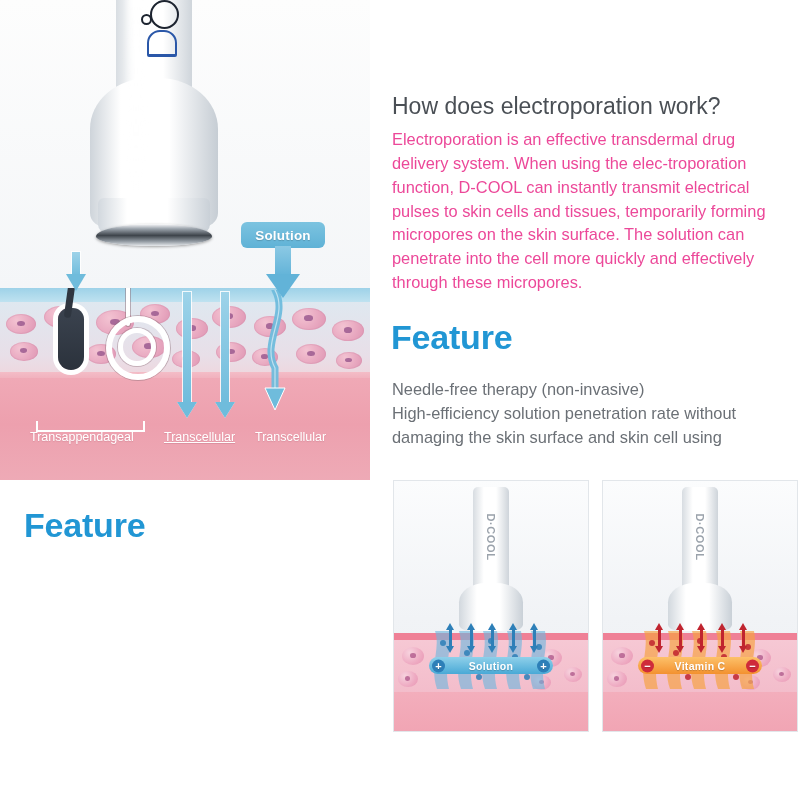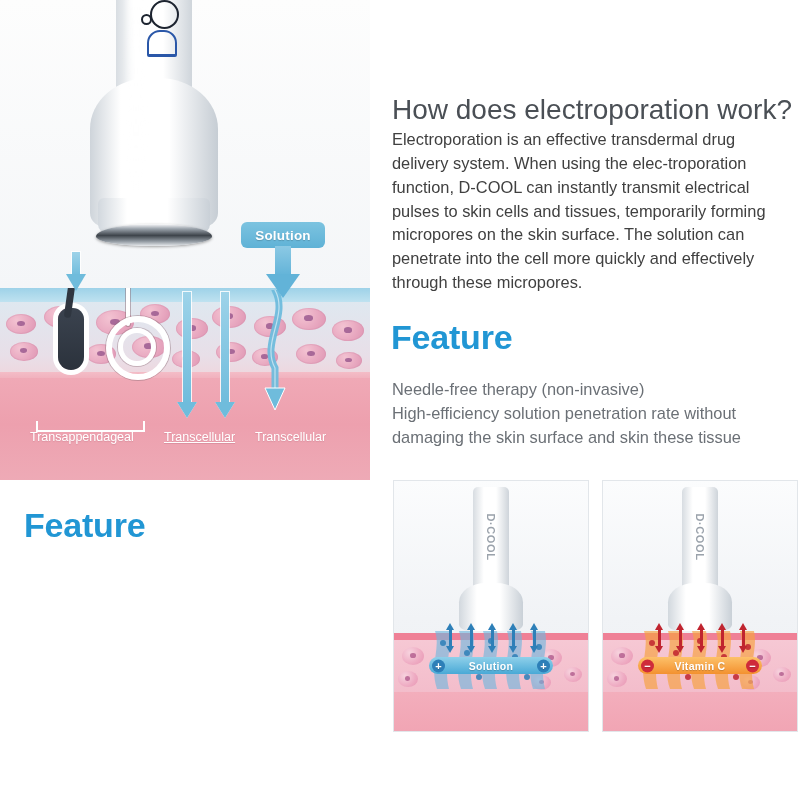--- a/index.html
+++ b/index.html
@@ -106,22 +106,22 @@
     border-top:17px solid #6fbcdc;}
 
   
   .route-label{position:absolute;color:#ffffff;font-size:12.5px;white-space:nowrap;
     text-shadow:0 1px 1px rgba(190,110,130,.35);}
   .bracket{position:absolute;border:2px solid #ffffff;border-top:none;height:9px;}
 
   
   .h-blue{color:#2196d4;font-weight:700;letter-spacing:-.2px;}
   #wp-title{position:absolute;left:391px;top:30px;font-size:38px;line-height:1;}
-  #wp-sub{position:absolute;left:392px;top:92px;font-size:28px;color:#4a4f55;line-height:1.25;}
-  #wp-body{position:absolute;left:392px;top:128px;width:390px;font-size:16.4px;color:#404040;
+  #wp-sub{position:absolute;left:392px;top:92px;font-size:23px;color:#4a4f55;line-height:1.25;}
+  #wp-body{position:absolute;left:392px;top:128px;width:390px;font-size:16.4px;color:#ec4899;
     line-height:1.455;}
   #feat1-title{position:absolute;left:391px;top:320px;font-size:34px;line-height:1;}
   #feat1-body{position:absolute;left:392px;top:378px;width:390px;font-size:16.4px;color:#6b7076;
     line-height:1.46;}
 
   
   #feat2-title{position:absolute;left:24px;top:508px;font-size:34px;line-height:1;}
   #feat2-body{position:absolute;left:25px;top:562px;width:350px;font-size:16.4px;color:#6b7076;
     line-height:1.465;}
 
@@ -263,21 +263,21 @@
     <div class="route-label" style="left:30px;top:430px;">Transappendageal</div>
     <div class="route-label" style="left:164px;top:430px;text-decoration:underline;">Transcellular</div>
     <div class="route-label" style="left:255px;top:430px;">Transcellular</div>
   </div>
 
   <div id="wp-sub">How does electroporation work?</div>
   <div id="wp-body">Electroporation is an effective transdermal drug delivery system. When using the elec-troporation function, D-COOL can instantly transmit electrical pulses to skin cells and tissues, temporarily forming micropores on the skin surface. The solution can penetrate into the cell more quickly and effectively through these micropores.</div>
 
   <div class="h-blue" id="feat1-title">Feature</div>
   <div id="feat1-body" style="white-space:pre-line;">Needle-free therapy (non-invasive)
-High-efficiency solution penetration rate without damaging the skin surface and skin these tissue</div>
+High-efficiency solution penetration rate without damaging the skin surface and skin cell using</div>
 
   <div class="h-blue" id="feat2-title">Feature</div>
 
   <div class="panel panel-a">
     <div class="p-skin">
       <div class="p-line"></div>
       <div class="p-derm"></div>
       <div class="p-deep"></div>
       <div class="p-cell" style="left:8px;top:14px;width:22px;height:18px;"></div>
       <div class="p-cell" style="left:36px;top:26px;width:18px;height:15px;"></div>

